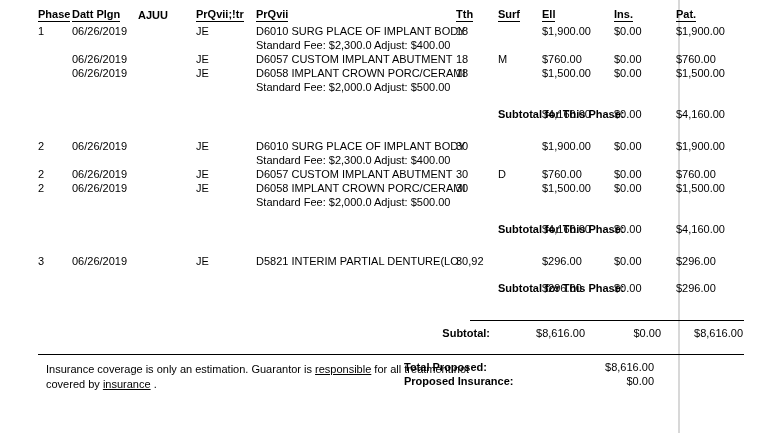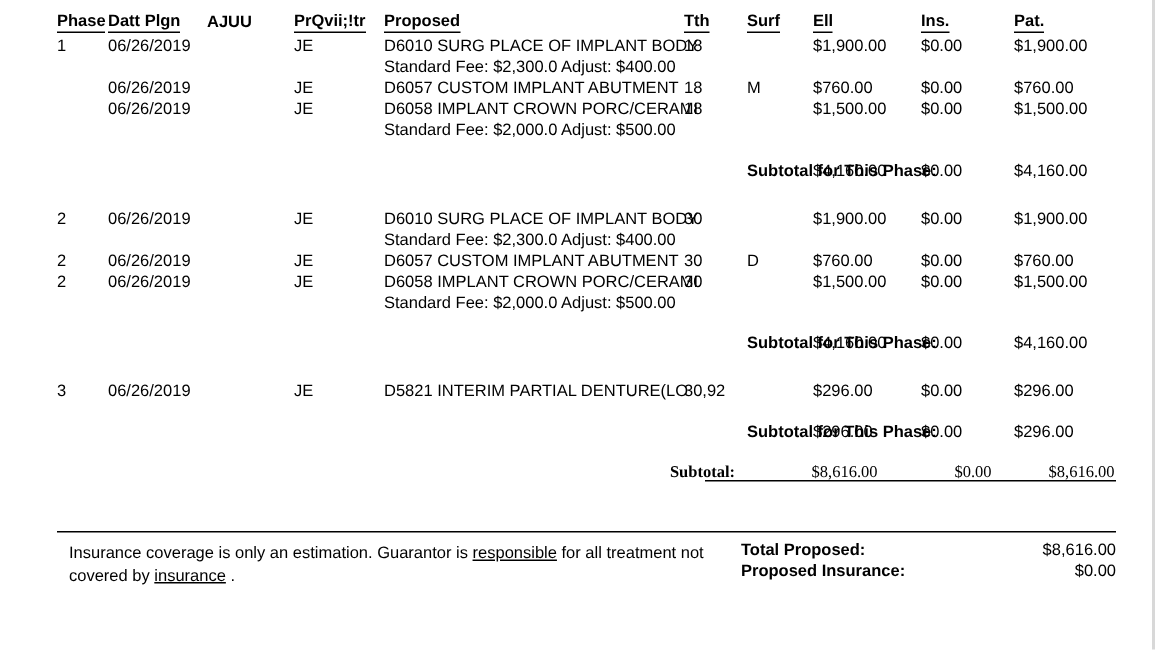--- a/index.html
+++ b/index.html
@@ -12,21 +12,21 @@
     height: 433px;
     font-family: "Liberation Sans", sans-serif;
     font-size: 11px;
     color: #000000;
     position: relative;
     overflow: hidden;
   }
   .sheet {
     position: absolute;
     left: 0; top: 0;
-    width: 770px;
+    width: 680px;
     height: 433px;
     background: #ffffff;
   }
   
   .page-edge {
     position: absolute;
     right: 0;
     top: 0;
     width: 2px;
     height: 433px;
@@ -112,24 +112,23 @@
     position: absolute;
     left: 470px;
     top: 320px;
     width: 274px;
     height: 1px;
     background: #000;
   }
   .grand {
     position: absolute;
     left: 380px;
-    top: 308px;
+    top: 326px;
     width: 364px;
     font-size: 11px;
-    font-family: Liberation Serif, serif;
   }
   .grand table { width: 100%; border-collapse: collapse; table-layout: fixed;}
   .grand td.lbl { text-align: right; font-weight: bold; padding-right: 8px; white-space: nowrap;}
   .grand td.v1 { text-align: right; width: 86px;}
   .grand td.v2 { text-align: right; width: 74px;}
   .grand td.v3 { text-align: right; width: 80px;}
 </style>
 </head>
 <body>
 
@@ -149,21 +148,21 @@
       <col class="c-fee">
         <col class="c-ins">
         <col class="c-pat">
     </colgroup>
     <thead>
       <tr>
         <th><span class="u">Phase</span></th>
         <th><span class="u">Datt Plgn</span></th>
         <th><span>AJUU</span></th>
         <th><span class="u">PrQvii;!tr</span></th>
-        <th><span class="u">Proposed</span></th>
+        <th><span class="u">PrQvii</span></th>
         <th><span class="u">Tth</span></th>
         <th><span class="u">Surf</span></th>
         <th class="r"><span class="u">Ell</span></th>
         <th class="r"><span class="u">Ins.</span></th>
         <th class="r"><span class="u">Pat.</span></th>
       </tr>
     </thead>
     <tbody id="tbody">
         <tr>
           <td>1</td>

